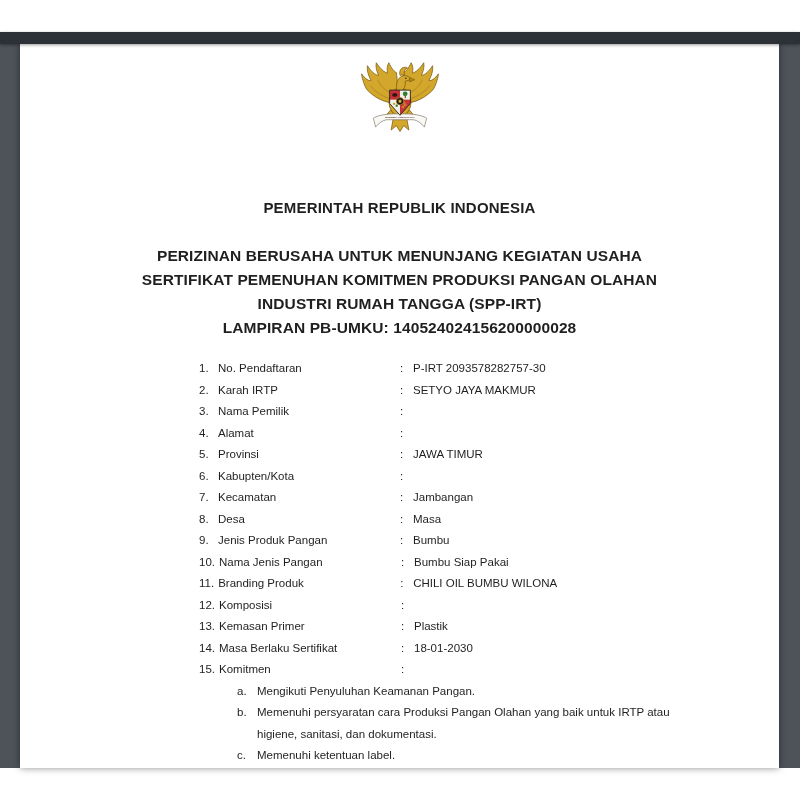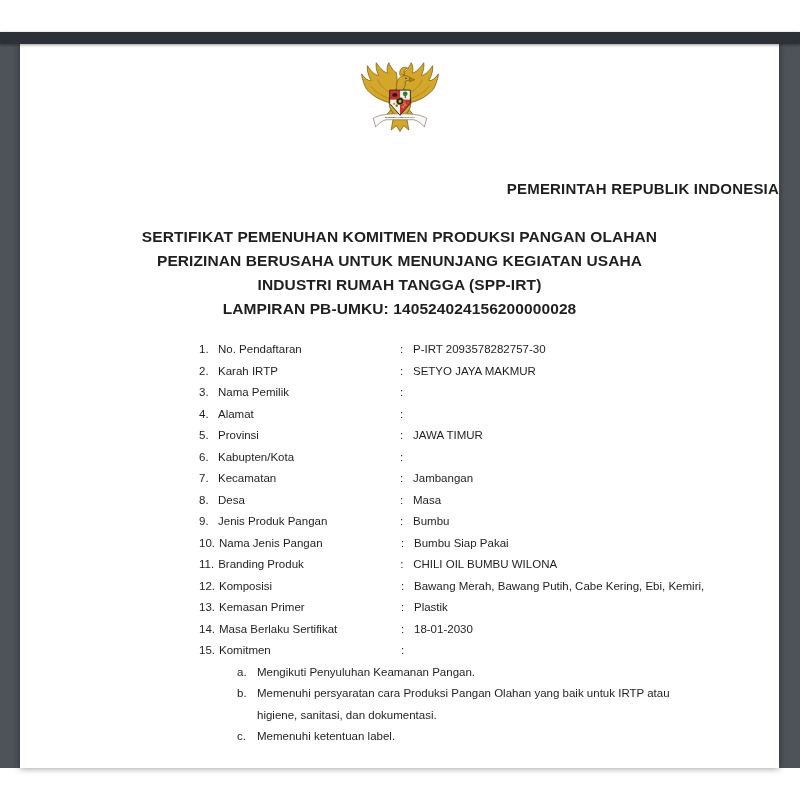--- a/index.html
+++ b/index.html
@@ -25,23 +25,23 @@
     background: #ffffff;
     box-shadow: 0 0 7px rgba(0,0,0,.45);
     overflow: hidden;
   }
   .bottom-strip { height: 32px; background: #ffffff; }
 
   .emblem-wrap { margin-top: 18px; text-align: center; height: 74px; }
   .emblem-wrap svg { display: inline-block; }
 
   .org-title {
-    margin-top: 45px;
+    margin-top: 64px;
     font-size: 15px; font-weight: bold; line-height: 16px;
-    text-align: right; letter-spacing: .2px;
+    text-align: center; letter-spacing: .2px;
   }
   .doc-titles {
     margin-top: 28px;
     font-size: 15.5px; font-weight: bold; line-height: 24px;
     text-align: center; letter-spacing: .1px;
   }
 
   .fields {
     margin-top: 18px;
     padding-left: 179px; padding-right: 40px;
@@ -118,22 +118,22 @@
           <circle cx="60" cy="53" r="5" class="g-black" stroke="#c9a227" stroke-width=".8"></circle>
           <polygon fill="#e8c53f" points="60,49.8 60.9,51.9 63,52.1 61.4,53.6 61.9,55.6 60,54.5 58.1,55.6 58.6,53.6 57,52.1 59.1,51.9"></polygon>
           <path d="M46 38 H74 V56 L60 72 L46 56 Z" fill="none" stroke="#2a241c" stroke-width="1.2" stroke-linejoin="round"></path>
         </g>
       </svg>
     </div>
 
     <div class="org-title">PEMERINTAH REPUBLIK INDONESIA</div>
 
     <div class="doc-titles">
+      <div>PERIZINAN BERUSAHA UNTUK MENUNJANG KEGIATAN USAHA</div>
       <div>SERTIFIKAT PEMENUHAN KOMITMEN PRODUKSI PANGAN OLAHAN</div>
-      <div>PERIZINAN BERUSAHA UNTUK MENUNJANG KEGIATAN USAHA</div>
       <div>INDUSTRI RUMAH TANGGA (SPP-IRT)</div>
       <div>LAMPIRAN PB-UMKU: 140524024156200000028</div>
     </div>
 
     <div class="fields">
         <div class="frow">
           <span class="fnum">1.</span>
           <span class="flabel">No. Pendaftaran</span>
           <span class="fsep">:</span>
           <span class="fvalue">
@@ -215,21 +215,20 @@
           <span class="fsep">:</span>
           <span class="fvalue">
             <div class="">CHILI OIL BUMBU WILONA</div>
           </span>
         </div>
         <div class="frow">
           <span class="fnum">12.</span>
           <span class="flabel">Komposisi</span>
           <span class="fsep">:</span>
           <span class="fvalue">
-            <div class="">Bawang Merah, Bawang Putih, Cabe Kering, Ebi, Kemiri,</div>
           </span>
         </div>
         <div class="frow">
           <span class="fnum">13.</span>
           <span class="flabel">Kemasan Primer</span>
           <span class="fsep">:</span>
           <span class="fvalue">
             <div class="">Plastik</div>
           </span>
         </div>

